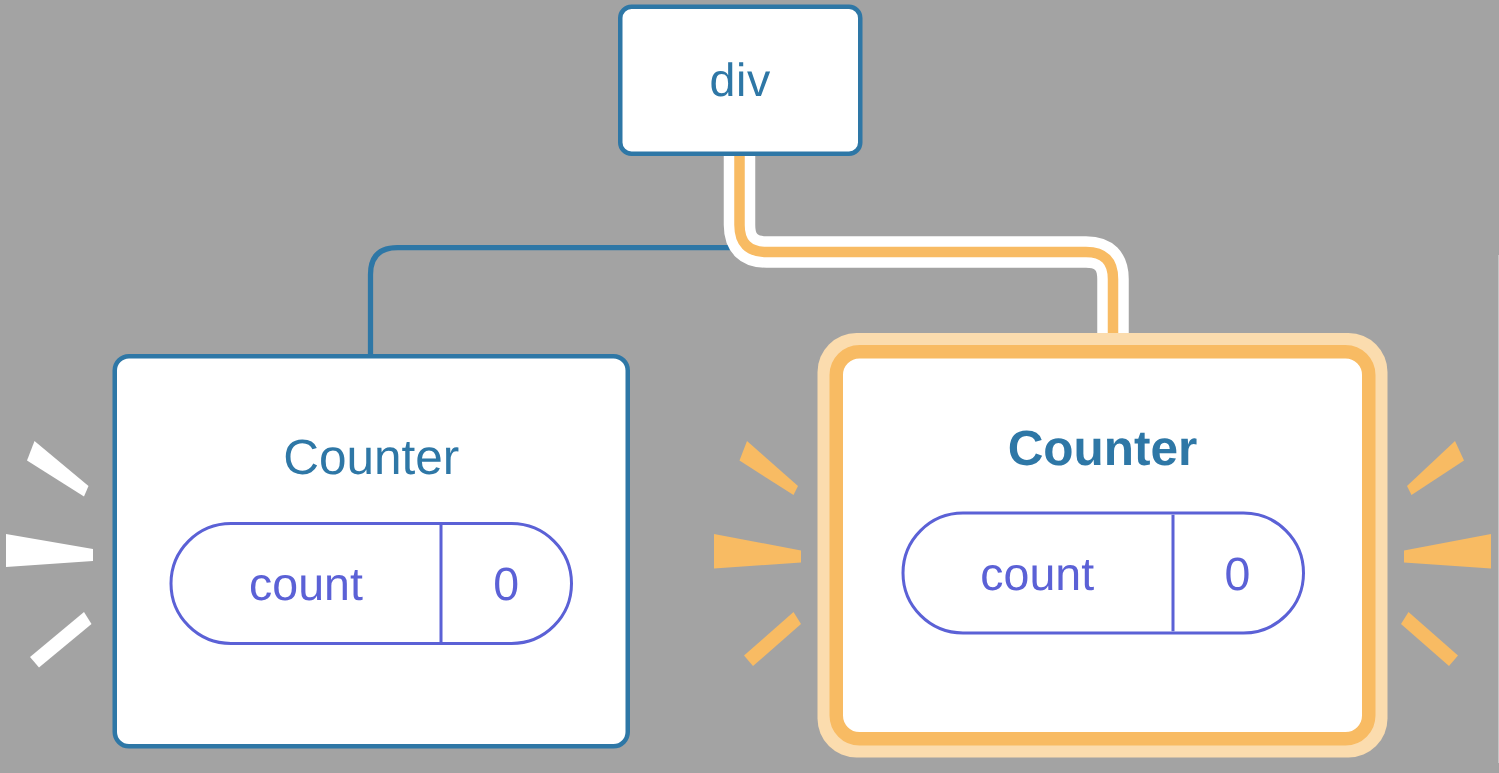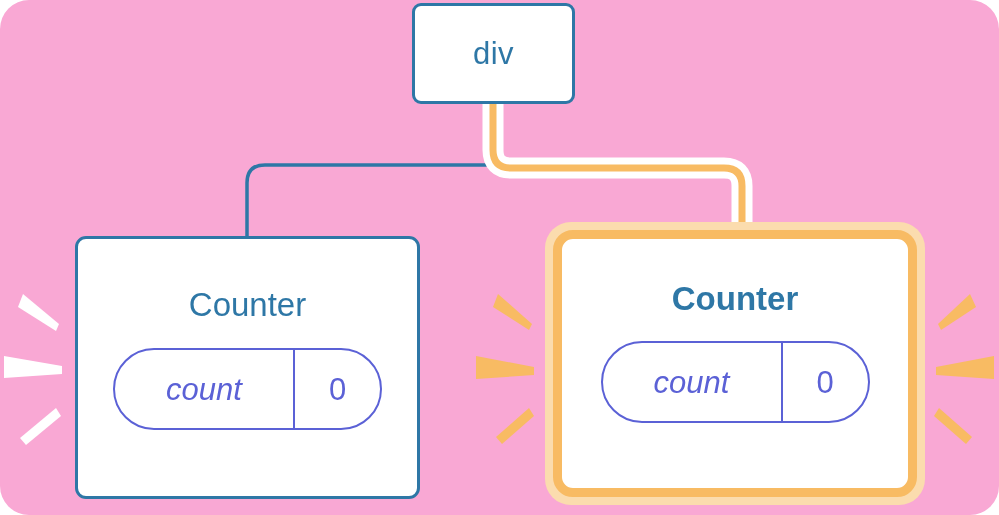--- a/index.html
+++ b/index.html
@@ -9,22 +9,21 @@
   body {
     width: 999px;
     height: 515px;
     overflow: hidden;
     font-family: "Liberation Sans", sans-serif;
   }
   #stage {
     position: relative;
     width: 999px;
     height: 515px;
-    background: #f9a8d4;
-    border-radius: 29px;
+    background: #a3a3a3;
   }
   #wires {
     position: absolute;
     inset: 0;
     width: 999px;
     height: 515px;
   }
   .node {
     position: absolute;
     background: #ffffff;
@@ -118,21 +117,20 @@
   .pill-key, .pill-val {
     display: flex;
     align-items: center;
     justify-content: center;
     color: #5b61d6;
     font-size: 31px;
     line-height: 1;
   }
   .pill-key {
     flex: 0 0 178px;
-    font-style: italic;
   }
   .pill-val {
     flex: 1 1 auto;
     border-left: 2px solid #5b61d6;
   }
 
   
   .sparkles {
     position: absolute;
     width: 62px;

